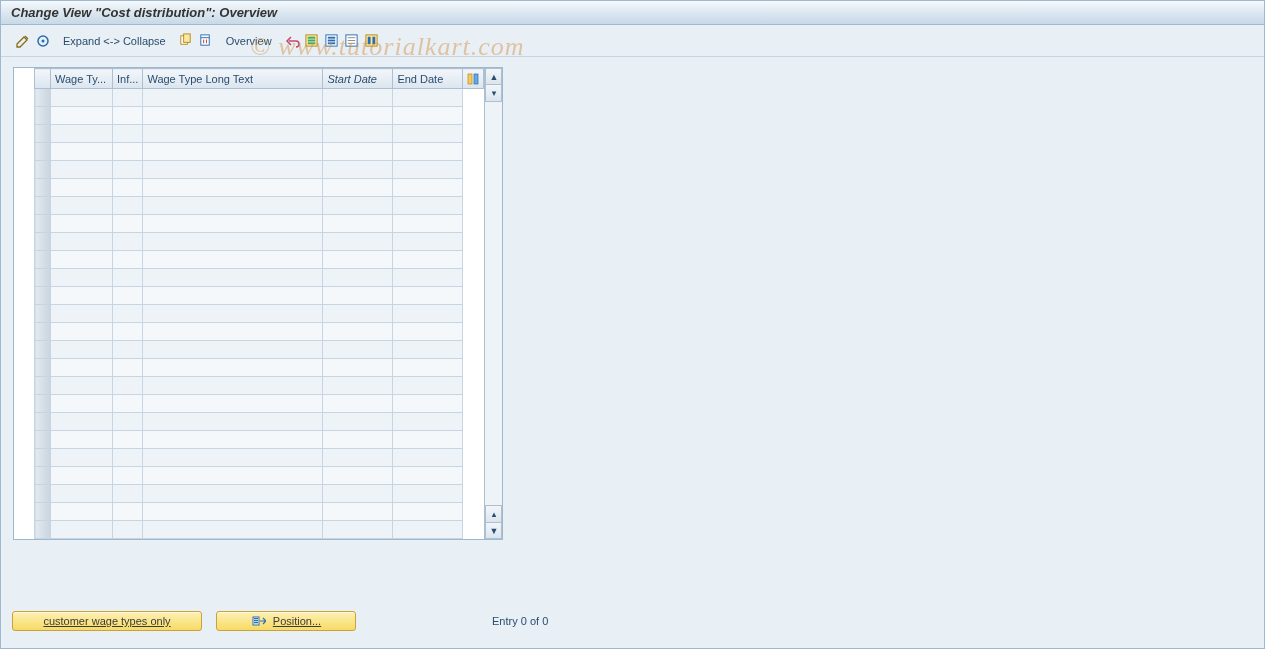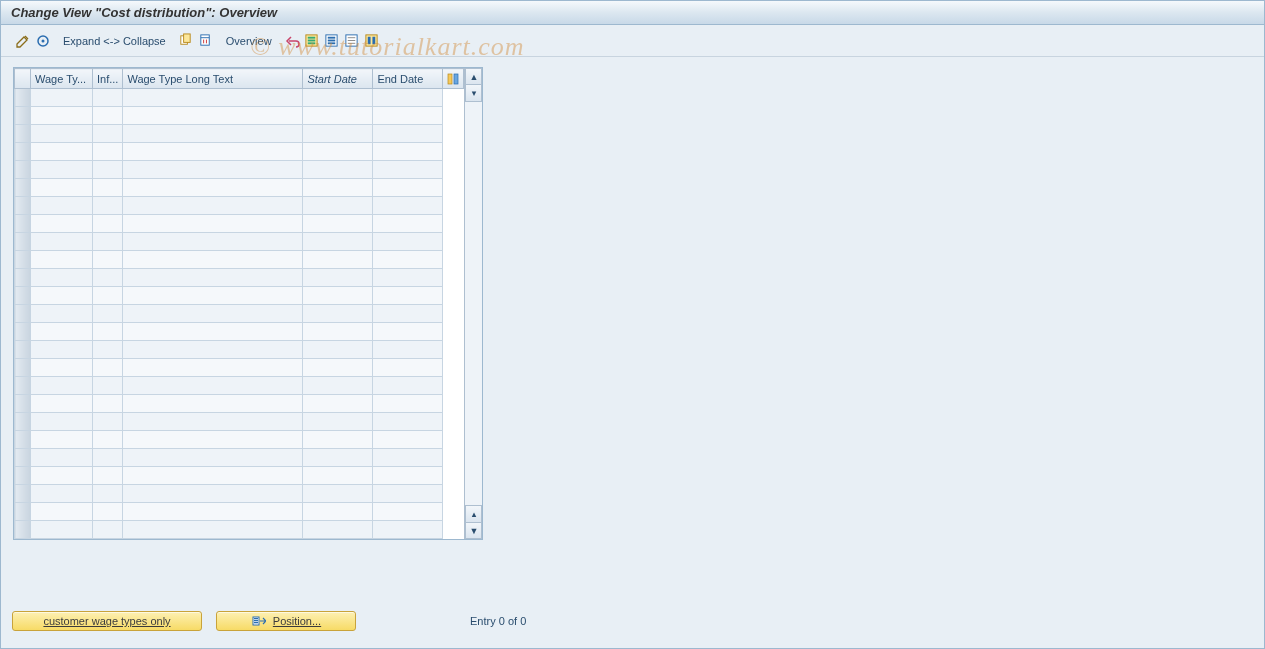--- a/index.html
+++ b/index.html
@@ -58,20 +58,21 @@
   }
 
   .table-wrap {
     display: inline-flex;
     border: 1px solid #9db8cf;
     background: #fff;
     position: relative;
   }
   .table-grid {
     border-collapse: collapse;
+    margin-left: 20px;
   }
   .table-grid th {
     background: linear-gradient(to bottom,#f2f6fa,#dbe5ef);
     border: 1px solid #aebfd0;
     font-weight: normal;
     color: #2a4d6e;
     font-size: 11px;
     text-align: left;
     padding: 2px 4px;
     height: 20px;
@@ -155,21 +156,21 @@
   .yellow-btn.pos {
     min-width: 140px;
     gap: 6px;
     padding: 0 8px;
   }
   .yellow-btn .ic {
     width:16px;height:14px;display:inline-flex;align-items:center;justify-content:center;
   }
   .entry-text {
     color: #2a4d6e;
-    margin-left: 68px;
+    margin-left: 90px;
     padding-left: 32px;
   }
 
   .watermark {
     position: absolute;
     top: 32px;
     left: 250px;
     font-size: 26px;
     color: rgba(210,140,60,0.45);
     font-family: Georgia, serif;

